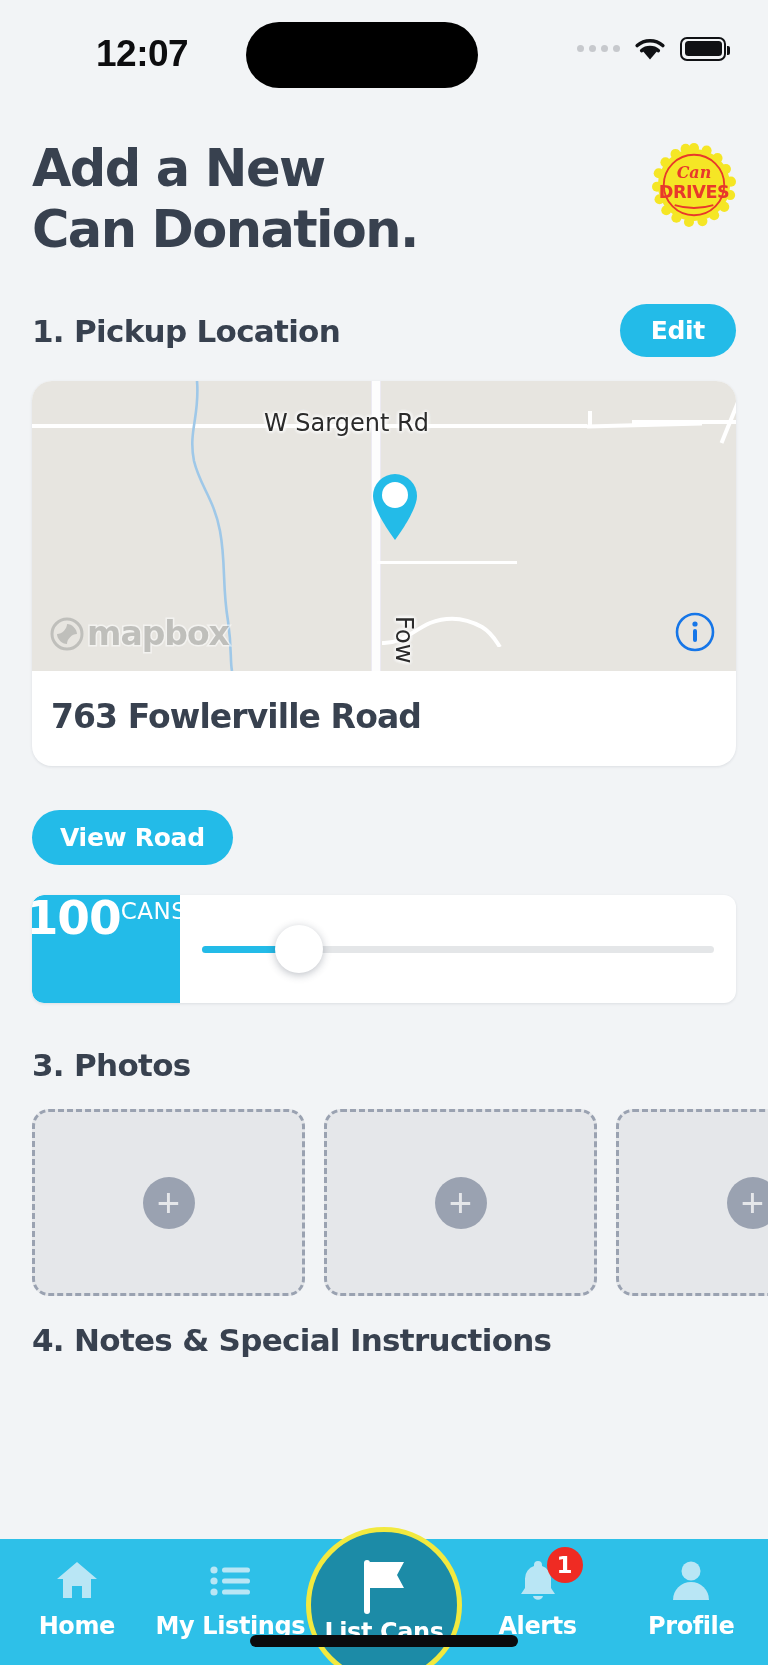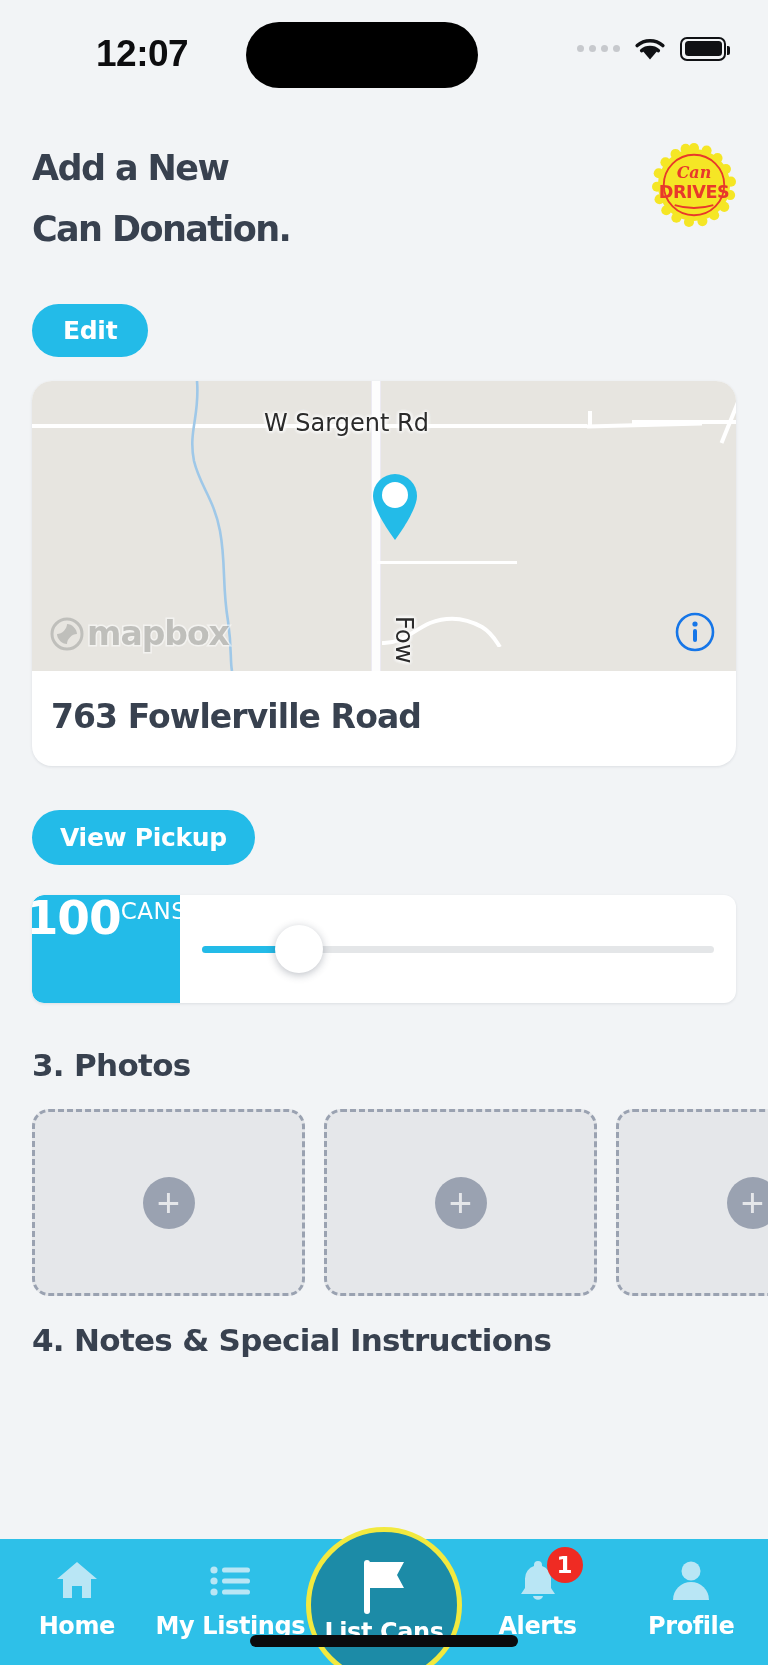--- a/index.html
+++ b/index.html
@@ -29,21 +29,21 @@
   .sb-dots i { width:7px; height:7px; border-radius:50%; background:#c7c9cd; display:block; }
   .wifi-icon { width:34px; height:25px; position:relative; }
   .battery { width:46px; height:24px; border:2.5px solid #101114; border-radius:7px; position:relative; padding:2.5px; }
   .battery::after { content:""; position:absolute; right:-6px; top:7px; width:3.5px; height:9px; background:#101114; border-radius:0 2px 2px 0; }
   .battery b { display:block; width:100%; height:100%; background:#101114; border-radius:3.5px; }
 
   
   .page-head { position:relative; padding:28px 32px 0 32px; }
   .page-title {
     font-family:"DejaVu Sans", sans-serif;
-    font-size:35px; line-height:61px; font-weight:700;
+    font-size:51px; line-height:61px; font-weight:700;
     color:#38414f; letter-spacing:-1.6px; max-width:520px;
   }
   .brand-logo { position:absolute; right:32px; top:33px; width:84px; height:84px; }
 
   
   .section-head {
     display:flex; align-items:center; justify-content:space-between;
     padding:0 32px; margin-top:44px;
   }
   .section-title {
@@ -239,20 +239,21 @@
         </g>
         <circle cx="50" cy="50" r="36" fill="none" stroke="#e8392b" stroke-width="2.2"></circle>
         <text x="50" y="42" text-anchor="middle" fill="#e8392b" font-family="DejaVu Serif, serif" font-size="19" font-style="italic" font-weight="700">Can</text>
         <text x="50" y="66" text-anchor="middle" fill="#e8392b" font-family="DejaVu Sans, sans-serif" font-size="21" font-weight="700" letter-spacing="-0.5">DRIVES</text>
         <path d="M27 74 q23 7 46 0" stroke="#e8392b" stroke-width="2.4" fill="none"></path>
       </svg>
     </div>
   </div>
 
   <div class="section-head">
+    <span class="section-title">1. Pickup Location</span>
     <button class="pill-btn pill-edit">Edit</button>
   </div>
 
   <div class="map-card">
     <div class="map-view">
       <div class="road road-h1"></div>
       <div class="road road-h1b"></div>
       <div class="road-corner"></div>
       <div class="road-step"></div>
       <div class="road-diag"></div>
@@ -292,21 +293,21 @@
           <rect x="19" y="18" width="4" height="13" rx="2" fill="#1676e8"></rect>
         </svg>
       </div>
     </div>
     <div class="addr-block">
       <div class="addr-line1">763 Fowlerville Road</div>
     </div>
   </div>
 
   <div class="section-head">
-    <button class="pill-btn pill-guide">View Pickup</button>
+    <button class="pill-btn pill-guide">View Road</button>
   </div>
 
   <div class="slider-card">
     <div class="slider-value">
       <span class="slider-number">100</span>
       <span class="slider-unit">CANS</span>
     </div>
     <div class="slider-track-wrap">
       <div class="slider-track">
         <div class="slider-fill" id="sliderFill" style="width: 19%;"></div>

